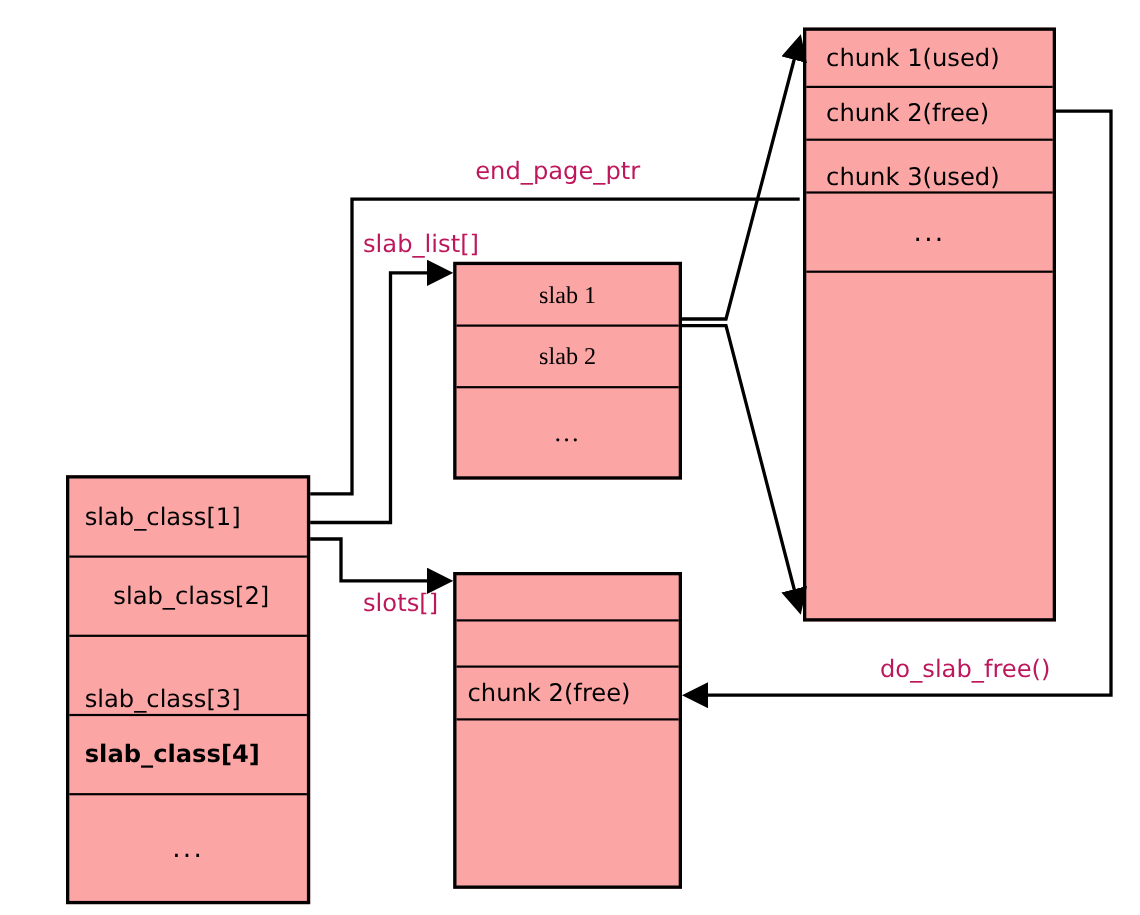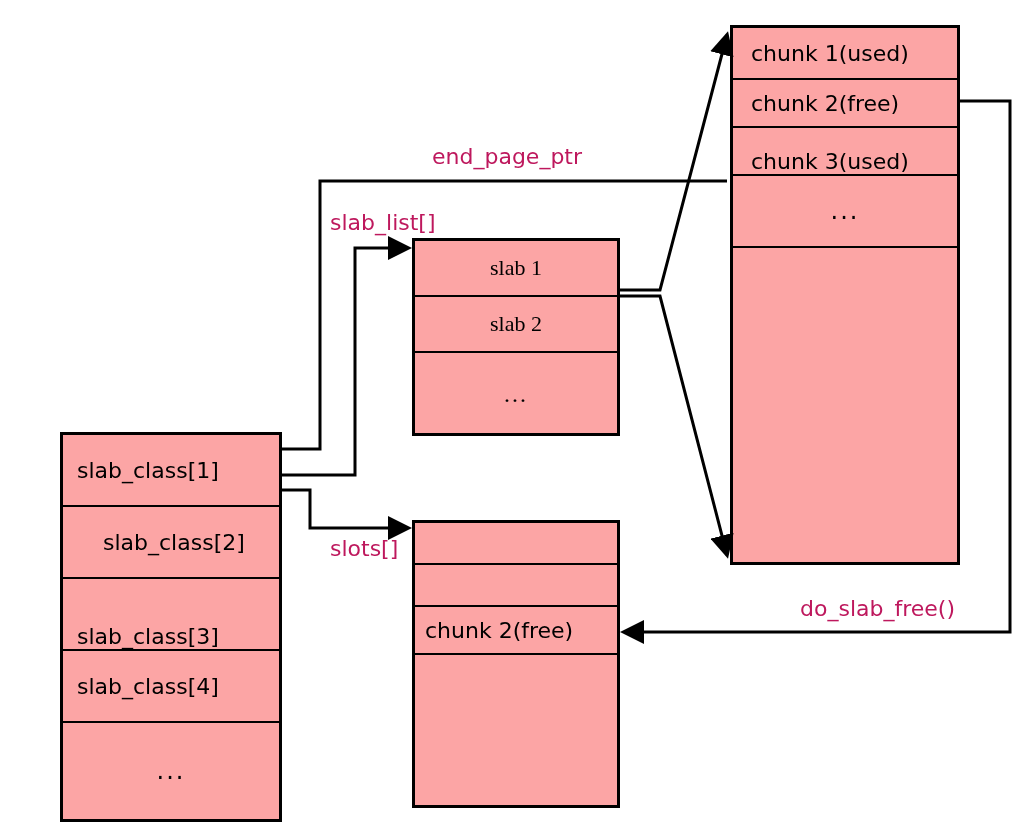--- a/index.html
+++ b/index.html
@@ -64,21 +64,21 @@
   <div class="box" style="left:60px; top:420px; width:222px; height:390px;margin-top:12px;">
     <div class="cell" style="height:72px;">
       <span>slab_class[1]</span>
     </div>
     <div class="cell" style="height:72px;padding-left:40px;">
       <span>slab_class[2]</span>
     </div>
     <div class="cell" style="height:72px;align-items:flex-end;">
       <span>slab_class[3]</span>
     </div>
-    <div class="cell" style="height:72px;">
+    <div class="cell" style="height:72px;font-weight:bold;">
       <span>slab_class[4]</span>
     </div>
     <div class="cell center last" style="height:96px;">
       <span class="dots">...</span>
     </div>
   </div>
 
   <div class="box" style="left:412px; top:238px; width:208px; height:198px;font-family:Liberation Serif, serif;">
     <div class="cell center" style="height:56px;">
       <span>slab 1</span>

